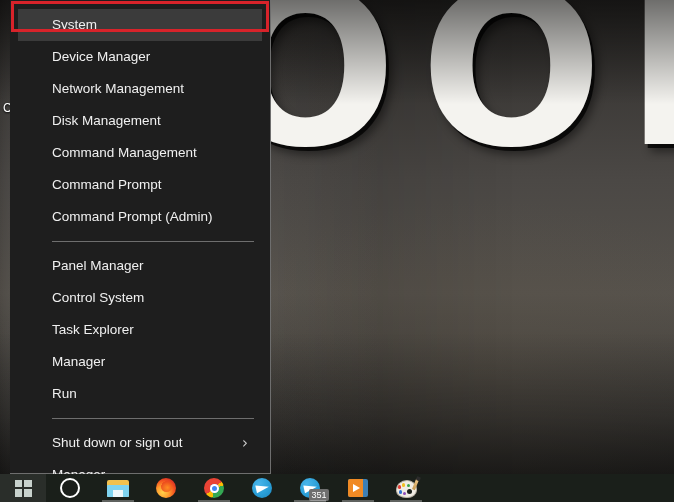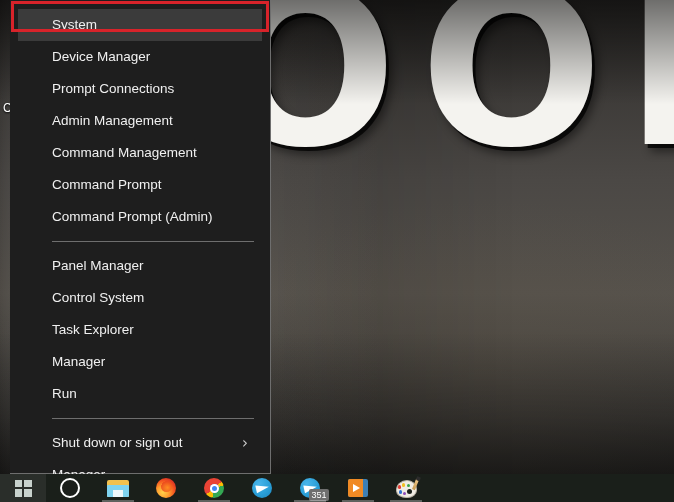--- a/index.html
+++ b/index.html
@@ -329,22 +329,22 @@
     <div id="wall-vignette"></div>
   </div>
 
   <span id="desktop-label-c">C</span>
 
   <div id="winx-menu">
     <div class="menu-spacer-top"></div>
     <ul class="menu-list" id="menu-list">
         <li class="menu-item highlighted"><span class="label">System</span></li>
         <li class="menu-item"><span class="label">Device Manager</span></li>
-        <li class="menu-item"><span class="label">Prompt Connections</span></li>
-        <li class="menu-item"><span class="label">Admin Management</span></li>
+        <li class="menu-item"><span class="label">Network Management</span></li>
+        <li class="menu-item"><span class="label">Disk Management</span></li>
         <li class="menu-item"><span class="label">Command Management</span></li>
         <li class="menu-item"><span class="label">Command Prompt</span></li>
         <li class="menu-item"><span class="label">Command Prompt (Admin)</span></li>
         <li class="menu-separator"></li>
         <li class="menu-item"><span class="label">Panel Manager</span></li>
         <li class="menu-item"><span class="label">Control System</span></li>
         <li class="menu-item"><span class="label">Task Explorer</span></li>
         <li class="menu-item"><span class="label">Manager</span></li>
         <li class="menu-item"><span class="label">Run</span></li>
         <li class="menu-separator"></li>

